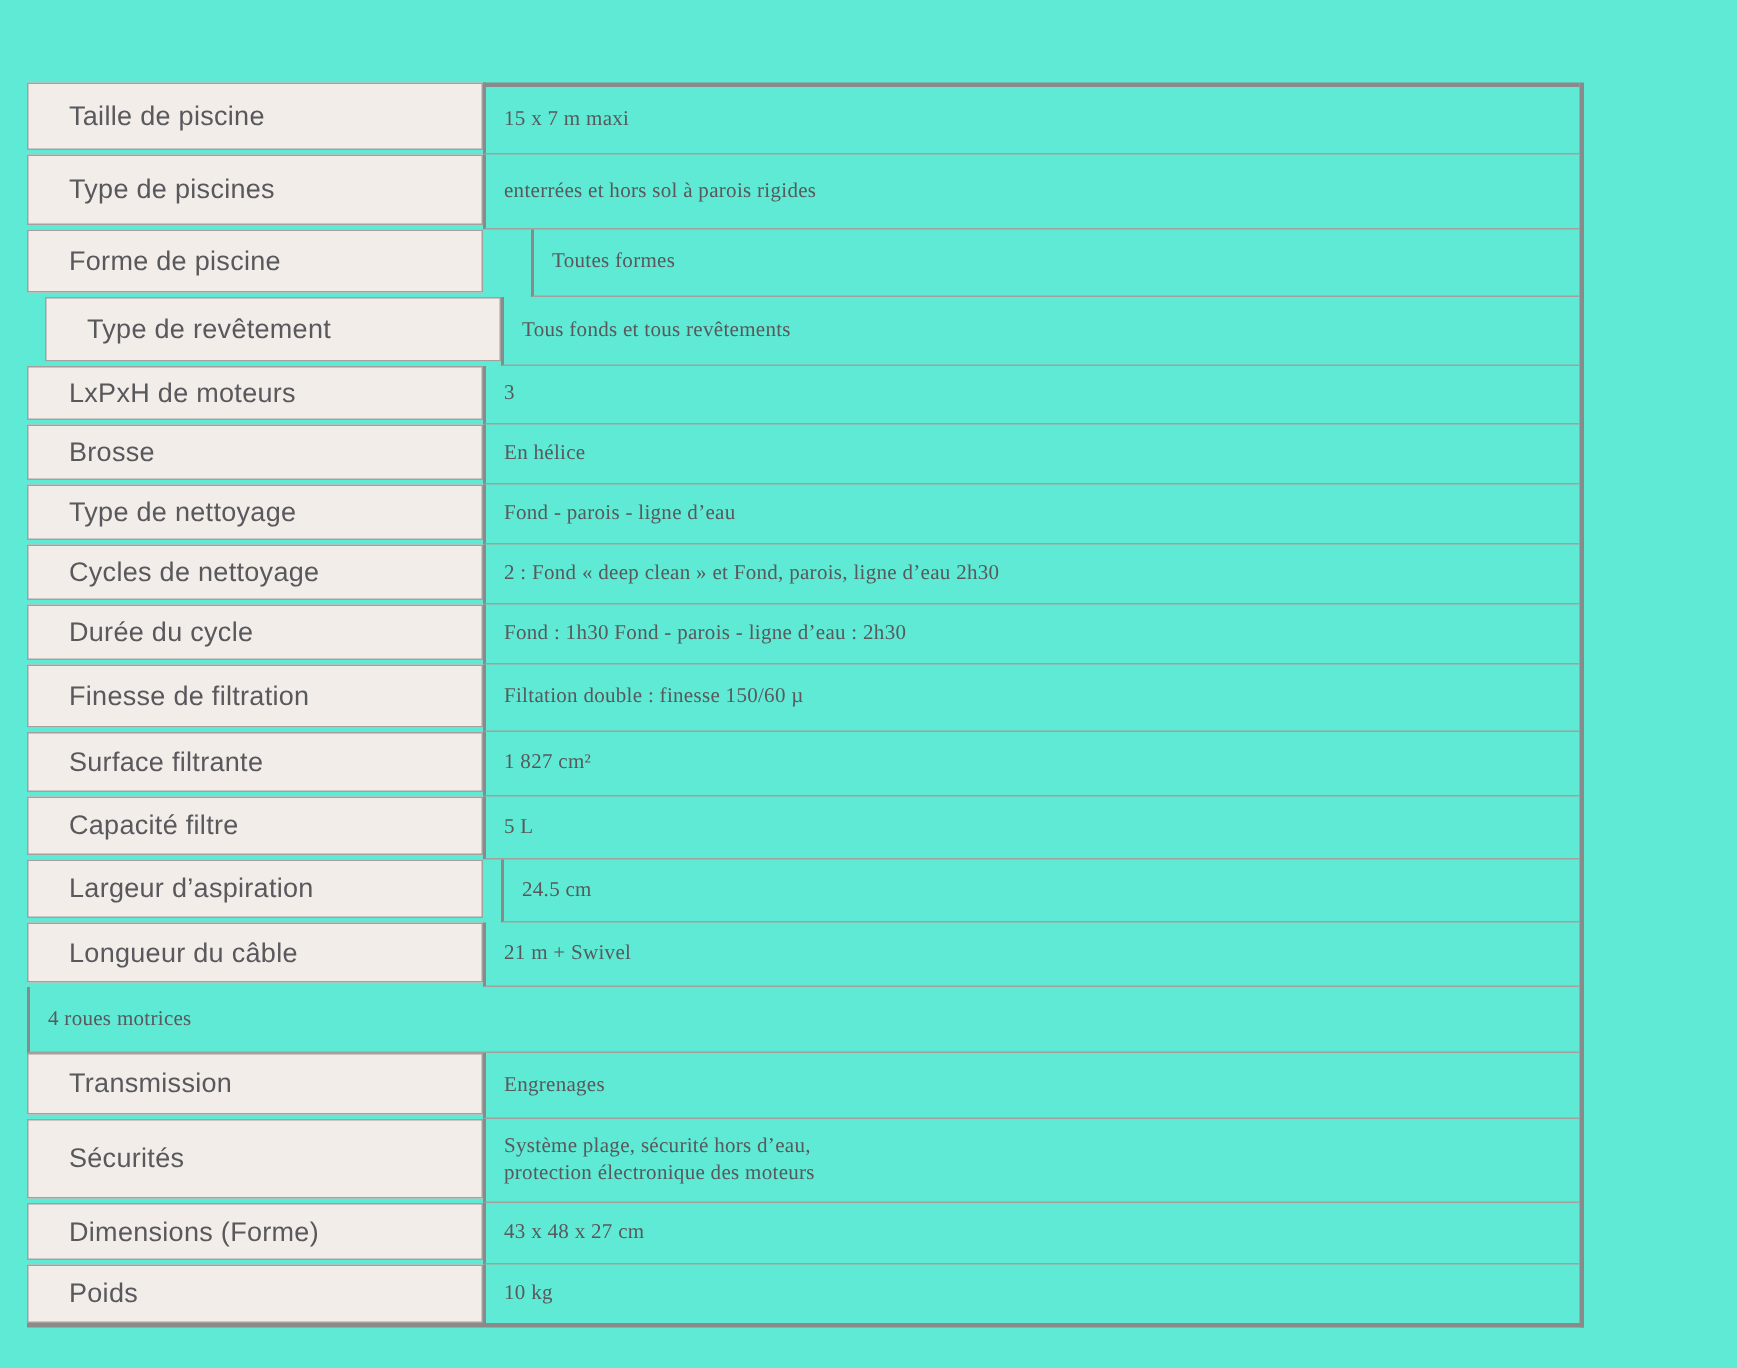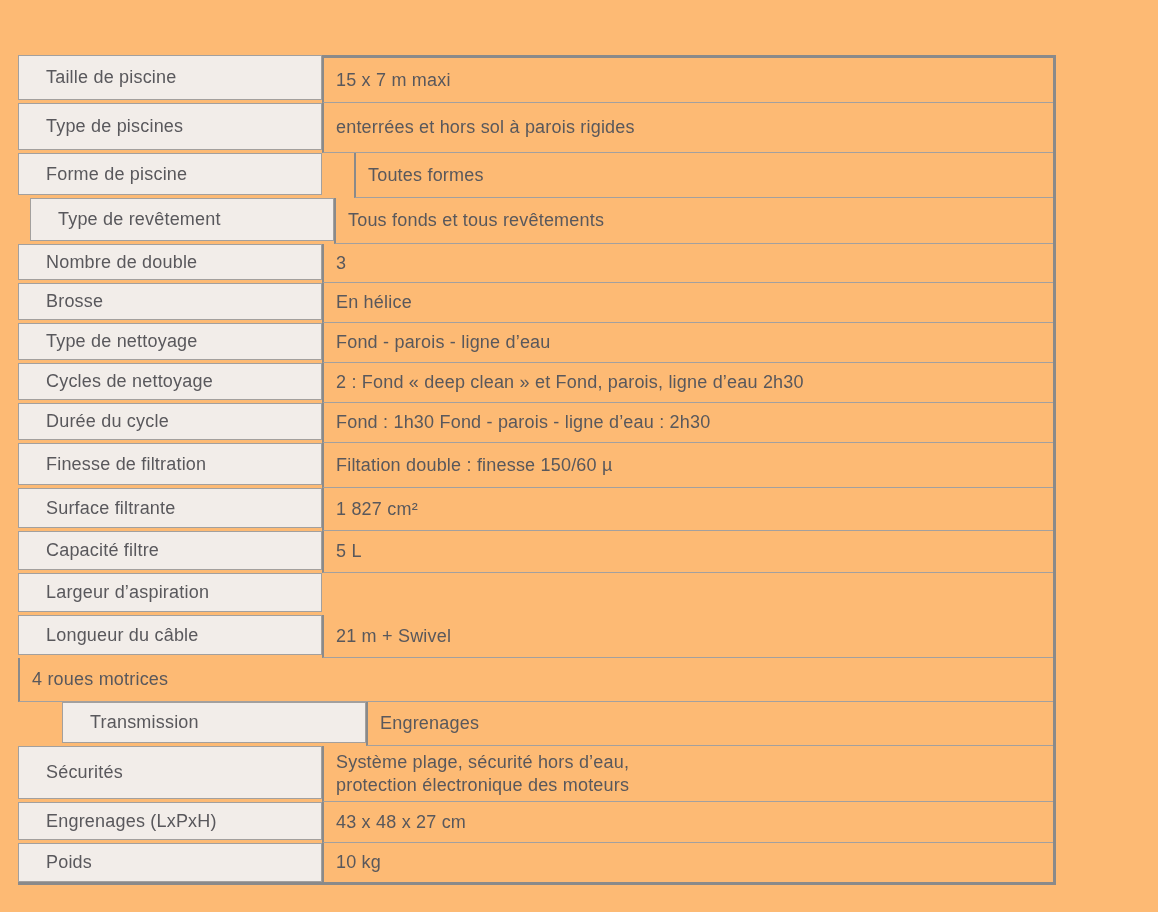--- a/index.html
+++ b/index.html
@@ -5,21 +5,21 @@
   html,body{margin:0;padding:0;background:#ffffff;}
   body{
     font-family:"Liberation Sans","DejaVu Sans",sans-serif;
     color:#59585c;
     -webkit-font-smoothing:antialiased;
   }
   .page{
     position:relative;
     width:1158px;
     height:912px;
-    background:#fdba74;
+    background:#5eead4;
     overflow:hidden;
   }
   .spec-table{
     position:absolute;
     left:18px;
     top:55px;
     width:1038px;
     box-sizing:border-box;
     border-right:3px solid var(--thick-border,#8a8a8a);
     border-bottom:3px solid var(--thick-border,#8a8a8a);
@@ -45,24 +45,25 @@
   .label-cell.last{height:100%;}
   .value-cell{
     flex:1 1 auto;
     box-sizing:border-box;
     border-left:2px solid var(--thick-border,#8a8a8a);
     border-bottom:1px solid var(--thin-border,#a3a09e);
     display:flex;
     align-items:center;
     padding-left:12px;
     padding-right:8px;
-    font-size:18px;
+    font-size:14px;
     letter-spacing:0.2px;
     line-height:1.25;
     white-space:pre-line;
+    font-family:Liberation Serif, serif;
   }
   .value-cell.first{
     border-top:3px solid var(--thick-border,#8a8a8a);
   }
   .value-cell.last{
     border-bottom:none;
   }
 </style>
 </head>
 <body style="color: rgb(89, 88, 92); background: rgb(255, 255, 255);">
@@ -80,21 +81,21 @@
       </div>
       <div class="row" style="height: 45px; gap: 32px;">
         <div class="label-cell">Forme de piscine</div>
         <div class="value-cell">Toutes formes</div>
       </div>
       <div class="row" style="height: 46px; padding-left: 12px;">
         <div class="label-cell">Type de revêtement</div>
         <div class="value-cell">Tous fonds et tous revêtements</div>
       </div>
       <div class="row" style="height: 39px;">
-        <div class="label-cell">Nombre de double</div>
+        <div class="label-cell">LxPxH de moteurs</div>
         <div class="value-cell">3</div>
       </div>
       <div class="row" style="height: 40px;">
         <div class="label-cell">Brosse</div>
         <div class="value-cell">En hélice</div>
       </div>
       <div class="row" style="height: 40px;">
         <div class="label-cell">Type de nettoyage</div>
         <div class="value-cell">Fond - parois - ligne d’eau</div>
       </div>
@@ -113,39 +114,40 @@
       <div class="row" style="height: 43px;">
         <div class="label-cell">Surface filtrante</div>
         <div class="value-cell">1 827 cm²</div>
       </div>
       <div class="row" style="height: 42px;">
         <div class="label-cell">Capacité filtre</div>
         <div class="value-cell">5 L</div>
       </div>
       <div class="row" style="height: 42px; gap: 12px;">
         <div class="label-cell">Largeur d’aspiration</div>
+        <div class="value-cell">24.5 cm</div>
       </div>
       <div class="row" style="height: 43px;">
         <div class="label-cell">Longueur du câble</div>
         <div class="value-cell">21 m + Swivel</div>
       </div>
       <div class="row" style="height: 44px;">
         <div class="value-cell">4 roues motrices</div>
       </div>
-      <div class="row" style="height: 44px; margin-left: 44px;">
+      <div class="row" style="height: 44px;">
         <div class="label-cell">Transmission</div>
         <div class="value-cell">Engrenages</div>
       </div>
       <div class="row" style="height: 56px;">
         <div class="label-cell">Sécurités</div>
         <div class="value-cell">Système plage, sécurité hors d’eau,
 protection électronique des moteurs</div>
       </div>
       <div class="row" style="height: 41px;">
-        <div class="label-cell">Engrenages (LxPxH)</div>
+        <div class="label-cell">Dimensions (Forme)</div>
         <div class="value-cell">43 x 48 x 27 cm</div>
       </div>
       <div class="row" style="height: 39px;">
         <div class="label-cell last">Poids</div>
         <div class="value-cell last">10 kg</div>
       </div>
     </div>
 </div>
 
 </body></html>

